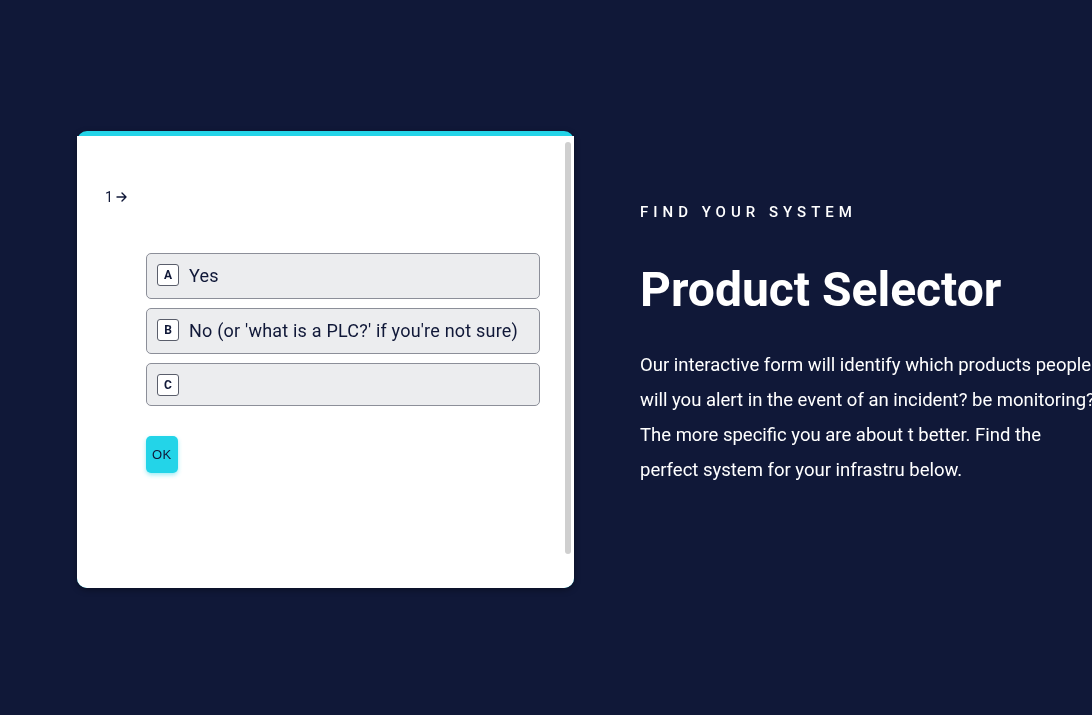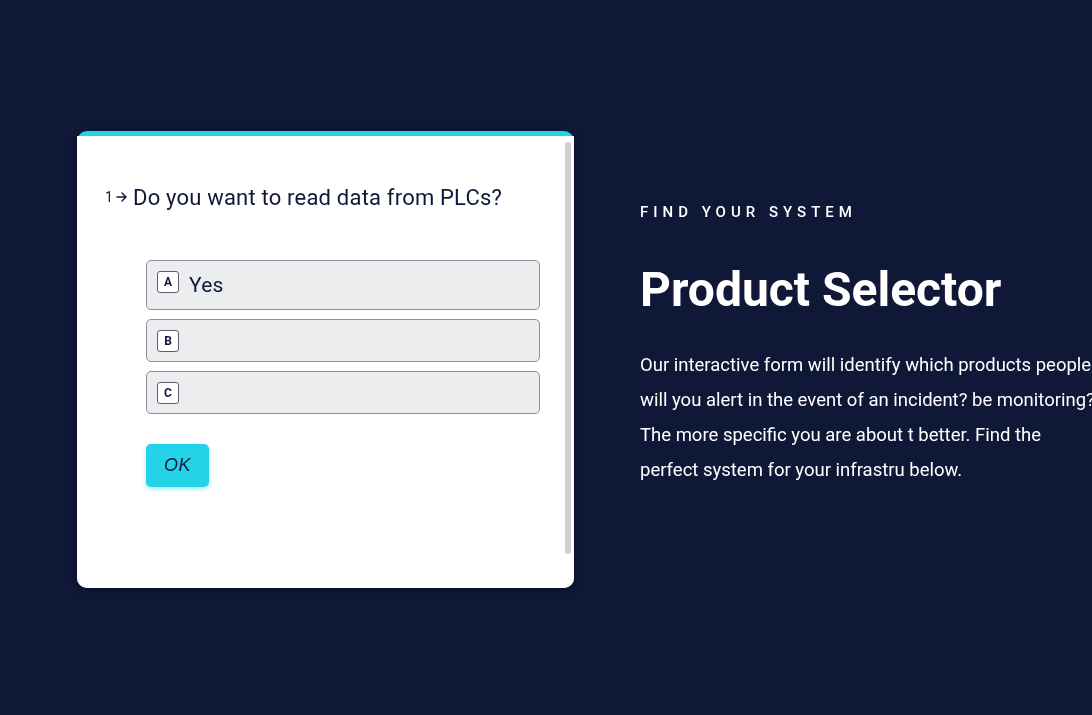--- a/index.html
+++ b/index.html
@@ -93,40 +93,39 @@
     border-radius: 3px;
     font-size: 12px;
     font-weight: 700;
     color: #101838;
     display: flex;
     align-items: center;
     justify-content: center;
     margin-top: 1px;
   }
   .option .label {
-    font-size: 21px;
+    font-size: 18px;
     color: #101838;
     line-height: 1.45;
     letter-spacing: .2px;
   }
 
   .ok-btn {
     margin-left: 41px;
     margin-top: 30px;
     background: #23d4e8;
     color: #101838;
-    font-size: 18px;
+    font-size: 13px;
     font-weight: 500;
     border: none;
     border-radius: 5px;
-    padding: 11px 18px;
+    padding: 11px 6px;
     cursor: pointer;
     box-shadow: 0 2px 4px rgba(35,212,232,.45);
     letter-spacing: .5px;
-    font-style: italic;
   }
 
   
   .rhs {
     position: absolute;
     left: 640px;
     top: 199px;
     right: -10px;
     color: #ffffff;
   }
@@ -161,30 +160,30 @@
     <div class="card">
       <div class="scrollbar"></div>
 
       <div class="q-row">
         <span class="q-num">
           <span class="n">1</span>
           <svg viewBox="0 0 12 10" fill="none">
             <path d="M1 5h9M6 1l4 4-4 4" stroke="#101838" stroke-width="1.4" stroke-linecap="round" stroke-linejoin="round"></path>
           </svg>
         </span>
-        <span class="q-text">Do you want to read data from PLCs?</span>
       </div>
 
       <div class="options">
         <div class="option">
           <span class="key">A</span>
           <span class="label">Yes</span>
         </div>
         <div class="option">
           <span class="key">B</span>
+          <span class="label">No (or 'what is a PLC?' if you're not sure)</span>
         </div>
         <div class="option">
           <span class="key">C</span>
         </div>
       </div>
 
       <button class="ok-btn">OK</button>
     </div>
   </div>
 

